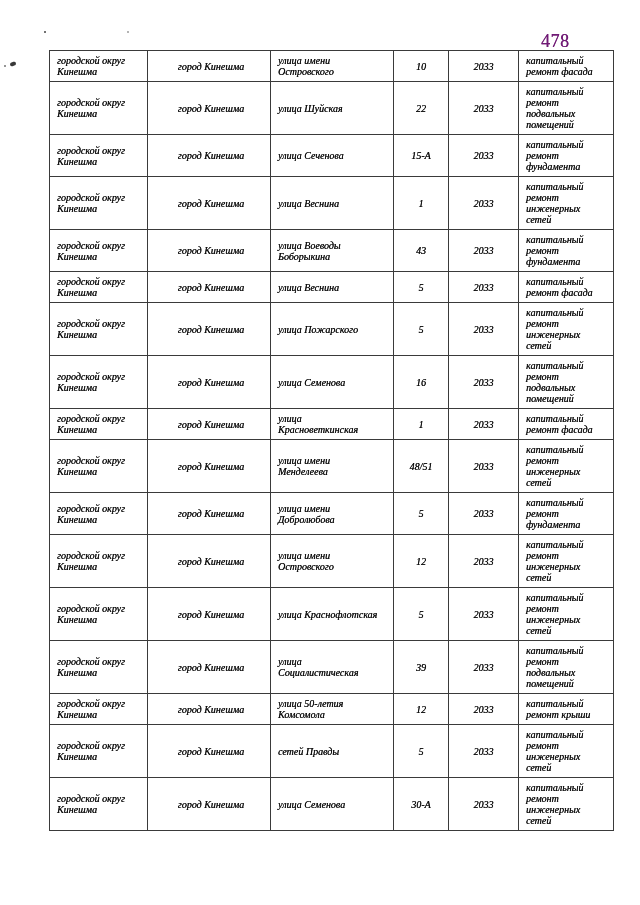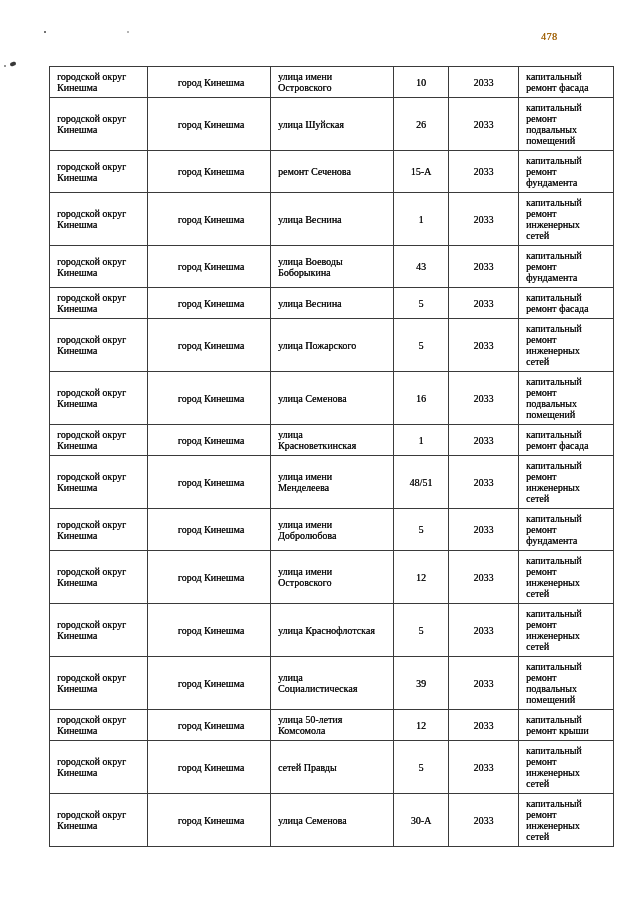--- a/index.html
+++ b/index.html
@@ -7,31 +7,32 @@
   body {
     position:relative;
     background:#ffffff;
     font-family:"Liberation Serif", serif;
     color:#111111;
     overflow:hidden;
   }
   .page-number {
     position:absolute;
     left:541px; top:31px;
-    font-size:10px;
+    font-size:18px;
     letter-spacing:0.5px;
-    color:#a16207;
+    color:#701a75;
     text-shadow:0.2px 0 0 currentColor;
   }
   table.repair-table {
     position:absolute;
-    left:49px; top:66px;
+    left:49px; top:50px;
     border-collapse:collapse;
     table-layout:fixed;
     width:564px;
+    font-style:italic;
   }
   td {
     border:1px solid #3a3a3a;
     font-size:10px;
     line-height:11px;
     vertical-align:middle;
     white-space:pre-line;
     color:#0e0e0e;
     text-shadow:0.2px 0 0 currentColor;
     padding:4px 4px 4px 7px;
@@ -75,32 +76,32 @@
           <td class="col-house">10</td>
           <td class="col-year">2033</td>
           <td class="col-work">капитальный
 ремонт фасада</td>
         </tr>
         <tr>
           <td class="col-district">городской округ
 Кинешма</td>
           <td class="col-city">город Кинешма</td>
           <td class="col-street">улица Шуйская</td>
-          <td class="col-house">26</td>
+          <td class="col-house">22</td>
           <td class="col-year">2033</td>
           <td class="col-work">капитальный
 ремонт
 подвальных
 помещений</td>
         </tr>
         <tr>
           <td class="col-district">городской округ
 Кинешма</td>
           <td class="col-city">город Кинешма</td>
-          <td class="col-street">ремонт Сеченова</td>
+          <td class="col-street">улица Сеченова</td>
           <td class="col-house">15-А</td>
           <td class="col-year">2033</td>
           <td class="col-work">капитальный
 ремонт
 фундамента</td>
         </tr>
         <tr>
           <td class="col-district">городской округ
 Кинешма</td>
           <td class="col-city">город Кинешма</td>

